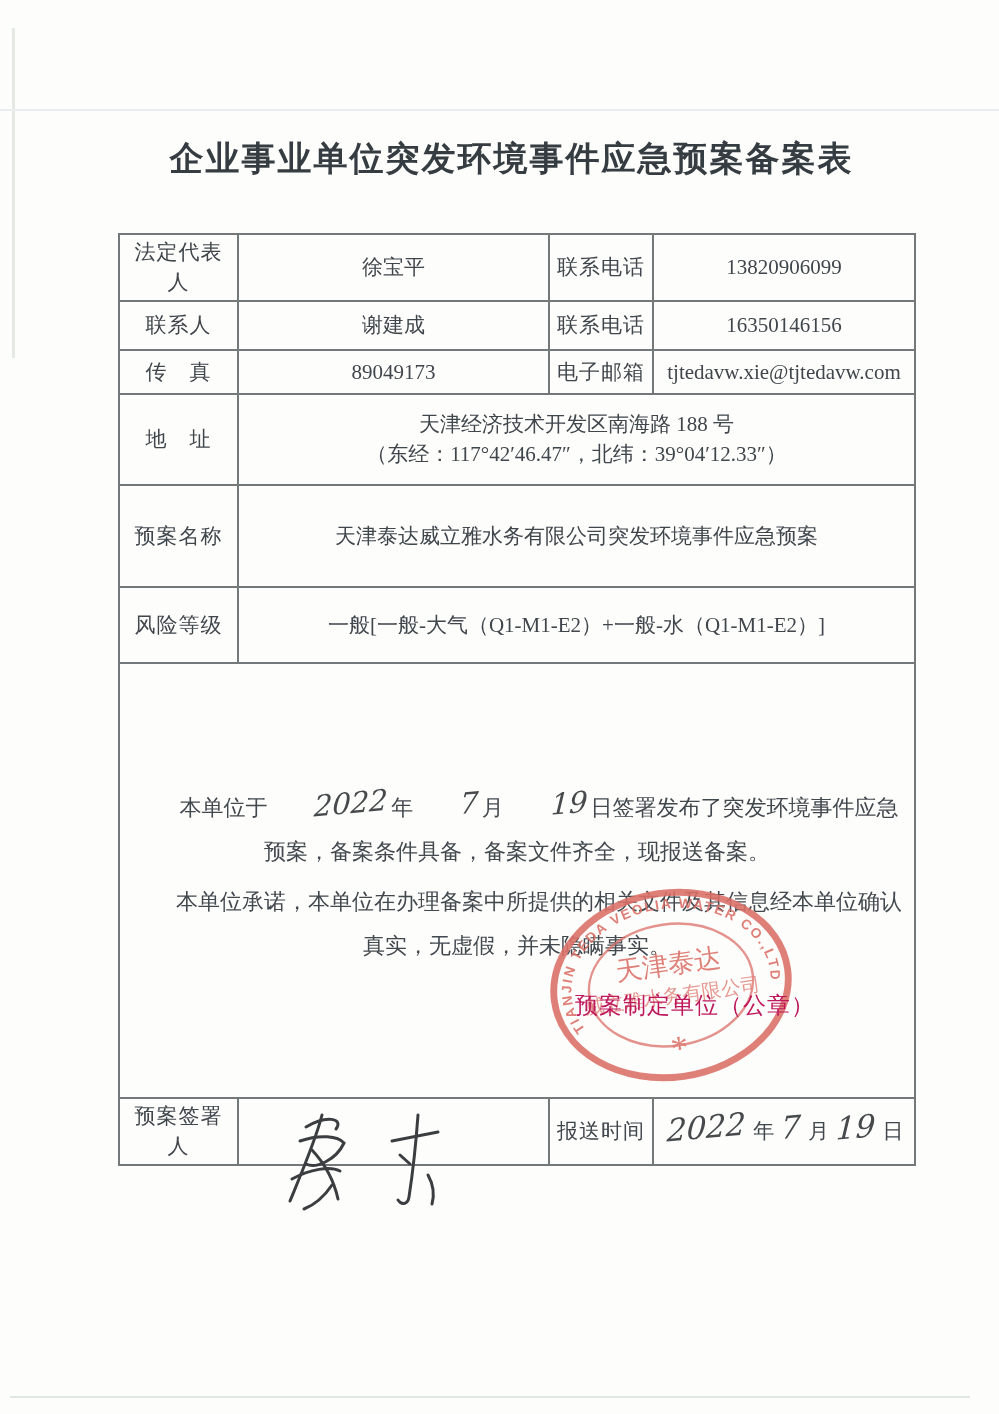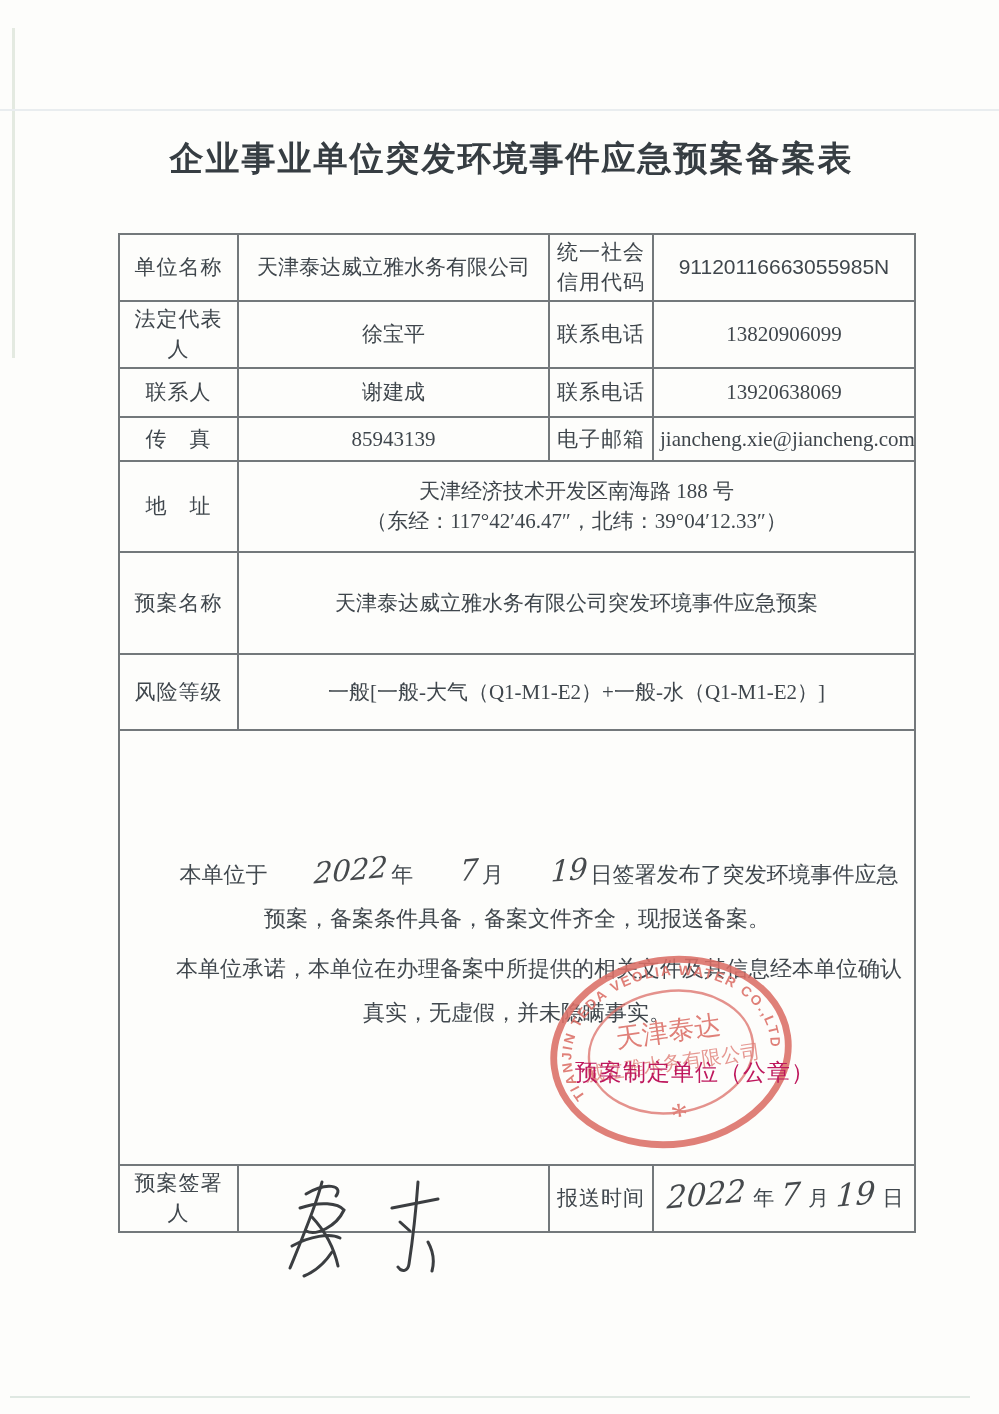--- a/index.html
+++ b/index.html
@@ -87,46 +87,40 @@
 
   <table class="form">
     <colgroup>
       <col style="width:119px">
         <col style="width:311px">
         <col style="width:104px">
         <col style="width:262px">
     </colgroup>
 
     <tbody>
-        <tr style="height:58px">
-      <td class="lbl">单位名称</td>
-      <td>天津泰达威立雅水务有限公司</td>
-      <td class="lbl">统一社会信用代码</td>
-      <td class="code-val">91120116663055985N</td>
-    </tr>
 
     <tr style="height:55px">
       <td class="lbl">法定代表人</td>
       <td>徐宝平</td>
       <td class="lbl">联系电话</td>
       <td class="num-val">13820906099</td>
     </tr>
 
     <tr style="height:49px">
       <td class="lbl">联系人</td>
       <td>谢建成</td>
       <td class="lbl">联系电话</td>
-      <td class="num-val">13920638069</td>
+      <td class="num-val">16350146156</td>
     </tr>
 
     <tr style="height:44px">
       <td class="lbl">传　真</td>
-      <td class="num-val">85943139</td>
+      <td class="num-val">89049173</td>
       <td class="lbl">电子邮箱</td>
-      <td>jiancheng.xie@jiancheng.com</td>
+      <td>tjtedavw.xie@tjtedavw.com</td>
     </tr>
 
     <tr style="height:91px">
       <td class="lbl">地　址</td>
       <td colspan="3" class="two-line">
         <div>天津经济技术开发区南海路 188 号</div>
         <div>（东经：117°42′46.47″，北纬：39°04′12.33″）</div>
       </td>
     </tr>
 

